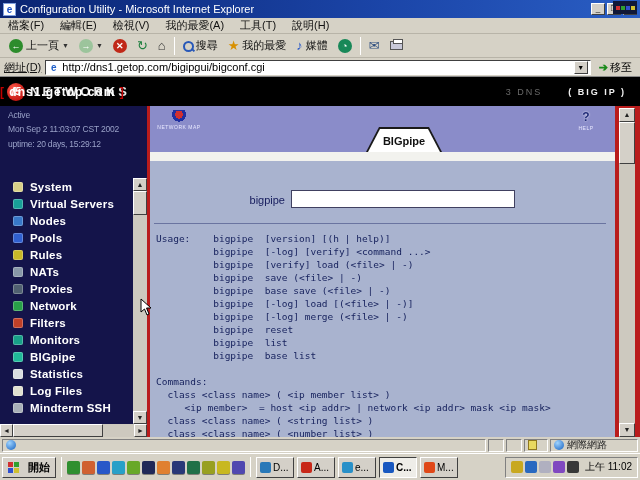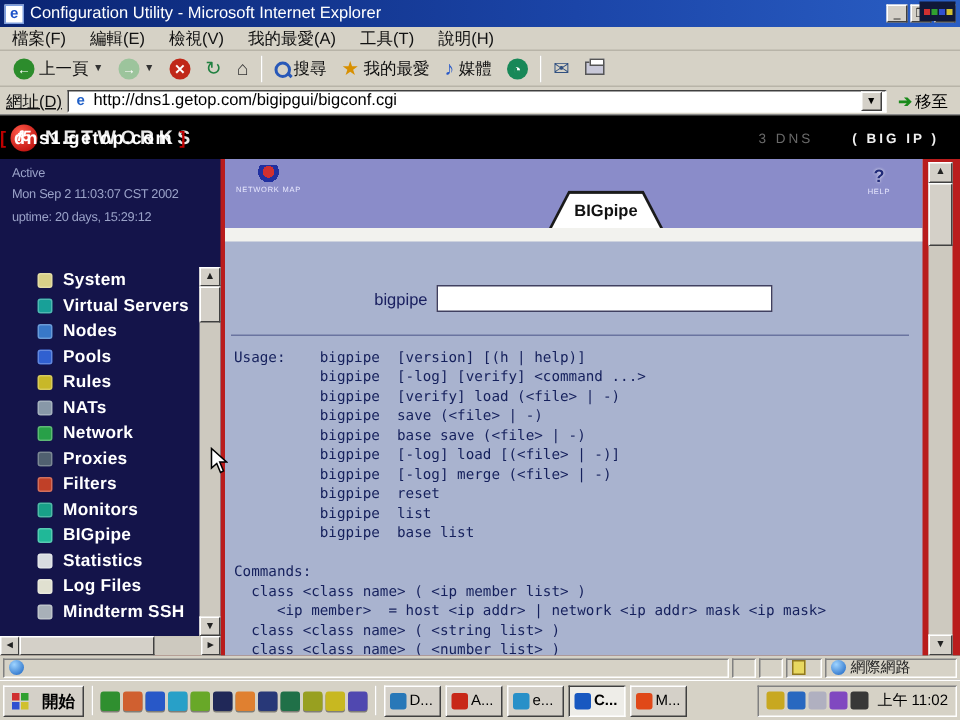--- a/index.html
+++ b/index.html
@@ -65,21 +65,21 @@
   .banner-links { margin-left:auto; display:flex; align-items:center; gap:26px; padding-right:14px; z-index:2; }
   .lnk-3dns { color:#6a6a6a; font-size:9px; letter-spacing:2px; }
   .lnk-bigip { color:#f0f0f0; font-size:9px; letter-spacing:2px; font-weight:bold; }
 
   
   #main { position:absolute; left:0; top:106px; width:640px; height:331px; background:#b91c1c; }
 
   .sidebar { position:absolute; left:0; top:0; width:147px; height:318px; background:#14144a; color:#fff; overflow:hidden; }
   .sb-status { position:absolute; left:8px; color:#9aa2c8; font-size:8.5px; letter-spacing:-0.2px; white-space:nowrap; }
   .side-items { position:absolute; left:0; top:72px; width:147px; }
-  .side-item { display:flex; align-items:center; gap:7px; height:17px; padding-left:13px;margin-left:12px; }
+  .side-item { display:flex; align-items:center; gap:7px; height:17px; padding-left:13px; }
   .side-ico { width:10px; height:10px; border-radius:2px; flex:0 0 auto; box-shadow:0 0 0 1px rgba(255,255,255,.25) inset; }
   .side-label { font-size:11.5px; font-weight:bold; white-space:nowrap; letter-spacing:.2px; }
 
   
   .sb-track { background:#cdc9bf; }
   .sb-btn { position:absolute; background:#d4d0c8; border:1px solid; border-color:#fff #404040 #404040 #fff;
     font-size:7px; color:#222; text-align:center; }
   .sb-thumb { position:absolute; background:#d4d0c8; border:1px solid; border-color:#fff #404040 #404040 #fff; }
 
   #side-vscroll { position:absolute; left:133px; top:72px; width:14px; height:246px; }
@@ -279,27 +279,27 @@
             <span class="side-ico" style="background: rgb(200, 184, 40);"></span>
             <span class="side-label">Rules</span>
           </div>
 
           <div class="side-item">
             <span class="side-ico" style="background: rgb(136, 152, 168);"></span>
             <span class="side-label">NATs</span>
           </div>
 
           <div class="side-item">
+            <span class="side-ico" style="background: rgb(80, 96, 112);"></span>
+            <span class="side-label">Proxies</span>
+          </div>
+
+          <div class="side-item">
             <span class="side-ico" style="background: rgb(40, 160, 72);"></span>
             <span class="side-label">Network</span>
-          </div>
-
-          <div class="side-item">
-            <span class="side-ico" style="background: rgb(80, 96, 112);"></span>
-            <span class="side-label">Proxies</span>
           </div>
 
           <div class="side-item">
             <span class="side-ico" style="background: rgb(192, 64, 40);"></span>
             <span class="side-label">Filters</span>
           </div>
 
           <div class="side-item">
             <span class="side-ico" style="background: rgb(24, 160, 136);"></span>
             <span class="side-label">Monitors</span>

